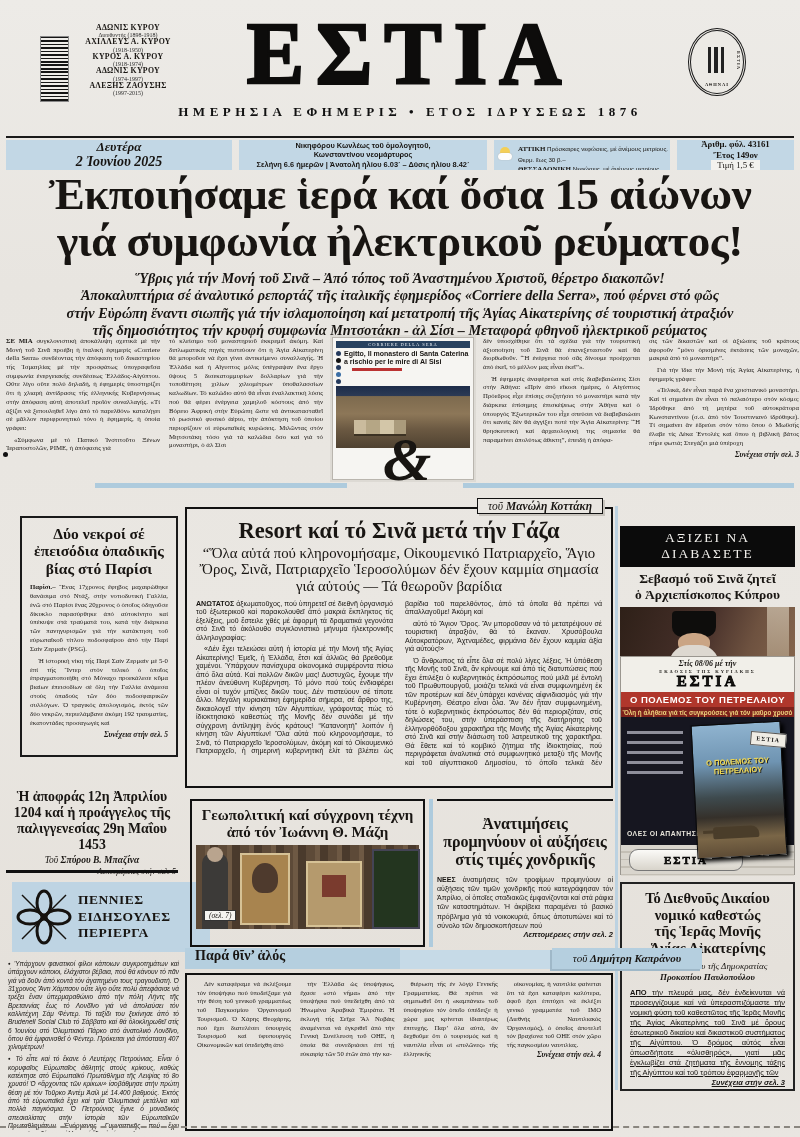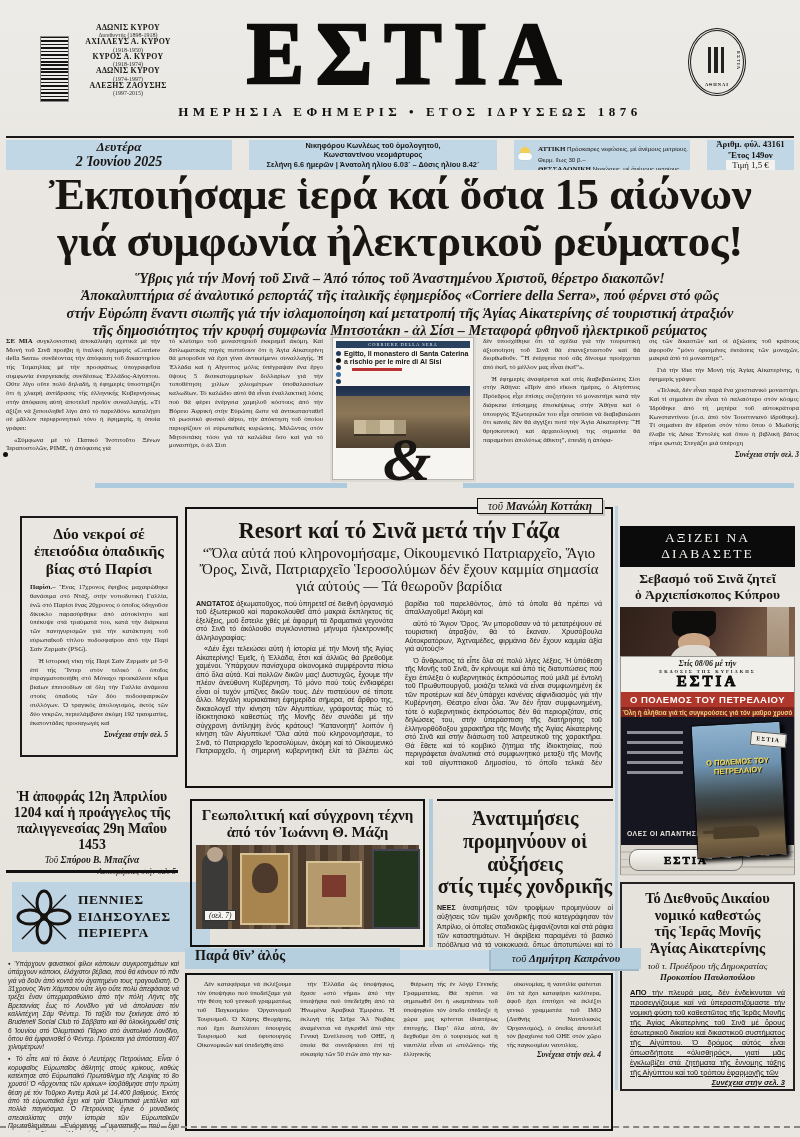--- a/index.html
+++ b/index.html
@@ -19,21 +19,21 @@
   #brand-title{font-size:86px;font-weight:900;letter-spacing:12px;line-height:1;color:#0d0c0b;-webkit-text-stroke:2.5px #0d0c0b;transform:scaleY(1.04);}
   #brand-sub{font-size:13px;font-weight:bold;letter-spacing:4.5px;margin-top:8px;color:#111;}
   #seal{left:688px;top:28px;width:60px;height:68px;}
   #seal .ring{width:52px;height:62px;border:3px double #1a1a1a;border-radius:50%;position:relative;background:#eceae5;}
   #seal .fig{position:absolute;left:14px;top:16px;width:22px;height:26px;background:
       linear-gradient(90deg,transparent 0 3px,#222 3px 6px,transparent 6px 9px,#222 9px 13px,transparent 13px 16px,#222 16px 19px,transparent 19px);}
   #seal .city{position:absolute;left:0;right:0;bottom:6px;text-align:center;font-size:4.5px;font-weight:bold;letter-spacing:1px;}
   #seal .nmr{position:absolute;right:2px;top:20px;font-size:4.5px;font-weight:bold;writing-mode:vertical-rl;letter-spacing:1px;}
   #toprule{left:6px;right:6px;top:136px;border-top:2px solid #1a1a1a;}
   
-  #infobar{left:6px;top:140px;width:788px;height:30px;display:flex;gap:17px;}
+  #infobar{left:6px;top:140px;width:788px;height:30px;display:flex;gap:7px;}
   #infobar .seg{background:#c2d7e5;height:100%;display:flex;flex-direction:column;justify-content:center;align-items:center;overflow:hidden;}
   #seg-date{width:226px;font-style:italic;font-weight:bold;}
   #seg-date .l1{font-size:13px;line-height:1.05;}
   #seg-date .l2{font-size:14px;line-height:1.1;}
   #seg-saints{width:248px;font-family:"Liberation Sans",sans-serif;font-size:7.4px;font-weight:bold;line-height:1.25;text-align:center;}
   #seg-weather{width:176px;align-items:flex-start !important;flex-direction:row !important;gap:4px;padding-left:4px;box-sizing:border-box;}
   #wicon{width:16px;height:16px;position:relative;margin-top:7px;flex:0 0 auto;}
   #wicon .sun{position:absolute;left:2px;top:0;width:10px;height:10px;border-radius:50%;background:#f4cf56;}
   #wicon .cloud{position:absolute;left:0;top:6px;width:14px;height:7px;border-radius:6px;background:#fdfdfb;box-shadow:0 0 1px #999;}
   #seg-weather .wtxt{font-family:"Liberation Sans",sans-serif;font-size:6.2px;line-height:1.5;padding-top:4px;}
@@ -106,24 +106,24 @@
   #geo .photo .f1 i{position:absolute;left:10px;top:8px;width:26px;height:30px;background:#4e3a2d;border-radius:50% 50% 40% 40%;}
   #geo .photo .f2{left:110px;top:16px;width:52px;height:62px;background:#b59a6d;}
   #geo .photo .f2 i{position:absolute;left:14px;top:12px;width:24px;height:22px;background:#7a3b2e;}
   #geo .photo .f3{left:176px;top:4px;width:44px;height:76px;background:#23351f;border-color:#445;}
   .pagechip{position:absolute;background:#f5f4f0;border:1px solid #333;font-style:italic;font-size:7.5px;padding:0 4px;}
   #geo .pagechip{left:8px;bottom:8px;}
   #vline-mid{left:429px;top:799px;width:3.5px;height:148px;background:#aecbdd;}
   #vline-right{left:615px;top:506px;width:3px;height:584px;background:#bcd2e1;}
   
   #prices{left:437px;top:799px;width:176px;height:148px;border-top:2px solid #111;box-sizing:border-box;padding-top:6px;overflow:hidden;}
-  #prices h2{margin:0 0 5px;text-align:center;font-size:20px;line-height:1.14;}
+  #prices h2{margin:8px 0 5px;text-align:center;font-size:16px;line-height:1.14;}
   #prices .bd{font-family:"Liberation Sans",sans-serif;font-size:7px;line-height:1.32;text-align:justify;}
   
-  #ptha{left:185px;top:950px;width:456px;height:19px;background:#c6dae7;}
+  #ptha{left:185px;top:950px;width:517px;height:19px;background:#c6dae7;}
   #ptha .lchip{position:absolute;left:0;top:-2px;width:215px;height:21px;background:#b5cfdf;font-weight:bold;font-size:14px;padding-left:10px;box-sizing:border-box;}
   #ptha .rchip{position:absolute;right:0;top:-2px;width:150px;height:21px;background:#b5cfdf;font-style:italic;font-size:11px;text-align:center;line-height:21px;box-shadow:-2px 2px 0 #9fb8c8;}
   #shipping{left:185px;top:973px;width:428px;height:158px;border:2px solid #111;box-sizing:border-box;padding:5px 10px;}
   #shipping h1{margin:2px 0 6px;text-align:center;font-style:italic;font-size:23px;line-height:1;}
   #shipping .cols{column-count:4;column-gap:9px;font-size:6.7px;line-height:1.3;text-align:justify;height:108px;overflow:hidden;}
   #shipping .cols p{margin:0;text-indent:7px;}
   
   #worth{left:620px;top:526px;width:175px;height:146px;}
   #worth .hdr{background:#0b0b0b;color:#f2f0ec;text-align:center;font-size:13.5px;letter-spacing:2px;padding:4px 0 5px;}
   #worth h2{margin:4px 0 5px;text-align:center;font-size:13.5px;line-height:1.15;}

